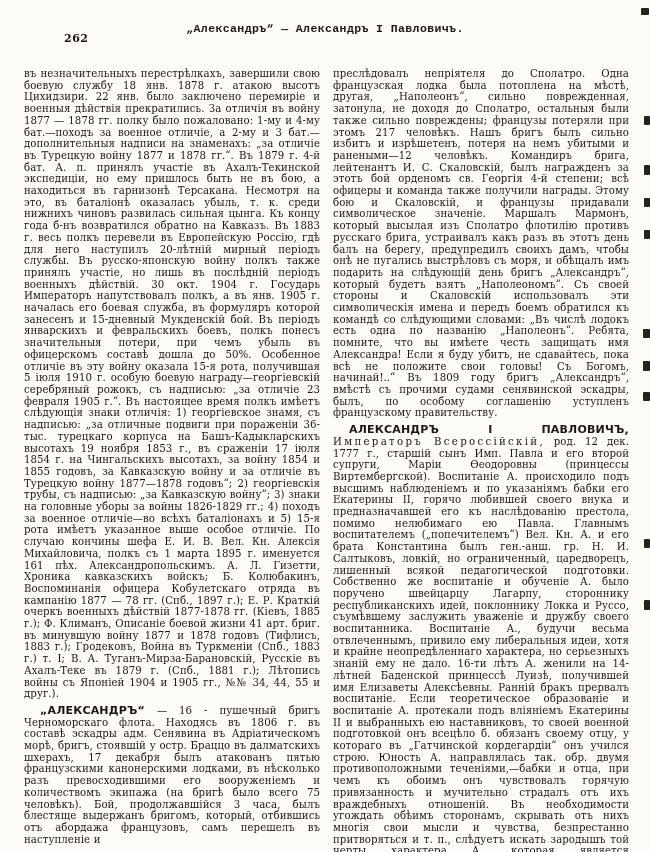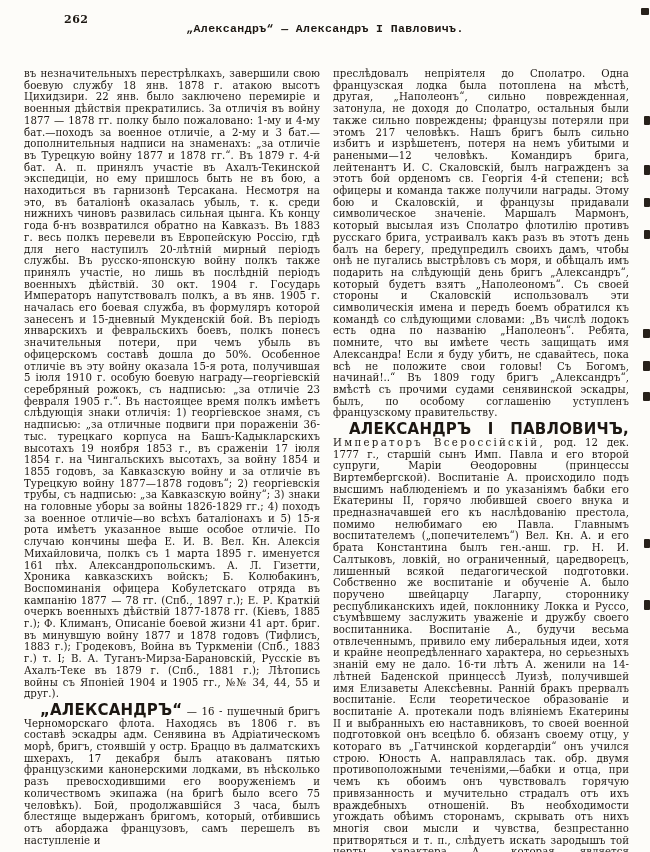--- a/index.html
+++ b/index.html
@@ -8,21 +8,21 @@
     background:#fdfcf9;
     font-family:"DejaVu Serif",serif;
     color:#1c1712;
     position:relative;
     overflow:hidden;
     -webkit-font-smoothing:antialiased;
   }
   .page{position:relative;width:650px;height:852px;}
   .page-header{position:relative;height:40px;padding-top:22px;}
   .page-number{
-    position:absolute;left:64px;top:13px;
+    position:absolute;left:64px;top:32px;
     font-size:11px;font-weight:bold;letter-spacing:0.5px;
   }
   .running-title{
     margin:0;text-align:center;
     font-family:Liberation Mono, monospace;
     font-size:11.5px;font-weight:bold;letter-spacing:0.4px;
   }
   .columns{
     display:flex;gap:13px;
     margin:6px 22px 0 24px;
@@ -33,21 +33,21 @@
     font-size:10.2px;line-height:11.7px;
     text-align:justify;
     word-spacing:0.4px;
     letter-spacing:0.05px;
   }
   .para.new{text-indent:16px;margin-top:5px;}
   .seg-plain{}
   .seg-italic{}
   .seg-headword{
     font-family:"DejaVu Sans",sans-serif;
-    font-weight:bold;font-size:15px;letter-spacing:0.2px;
+    font-weight:bold;font-size:11px;letter-spacing:0.2px;
   }
   .seg-spaced{letter-spacing:2.3px;}
   .artifact{
     position:absolute;background:#27211b;border-radius:1px;
   }
 </style>
 </head>
 <body>
 
 <div class="page">

